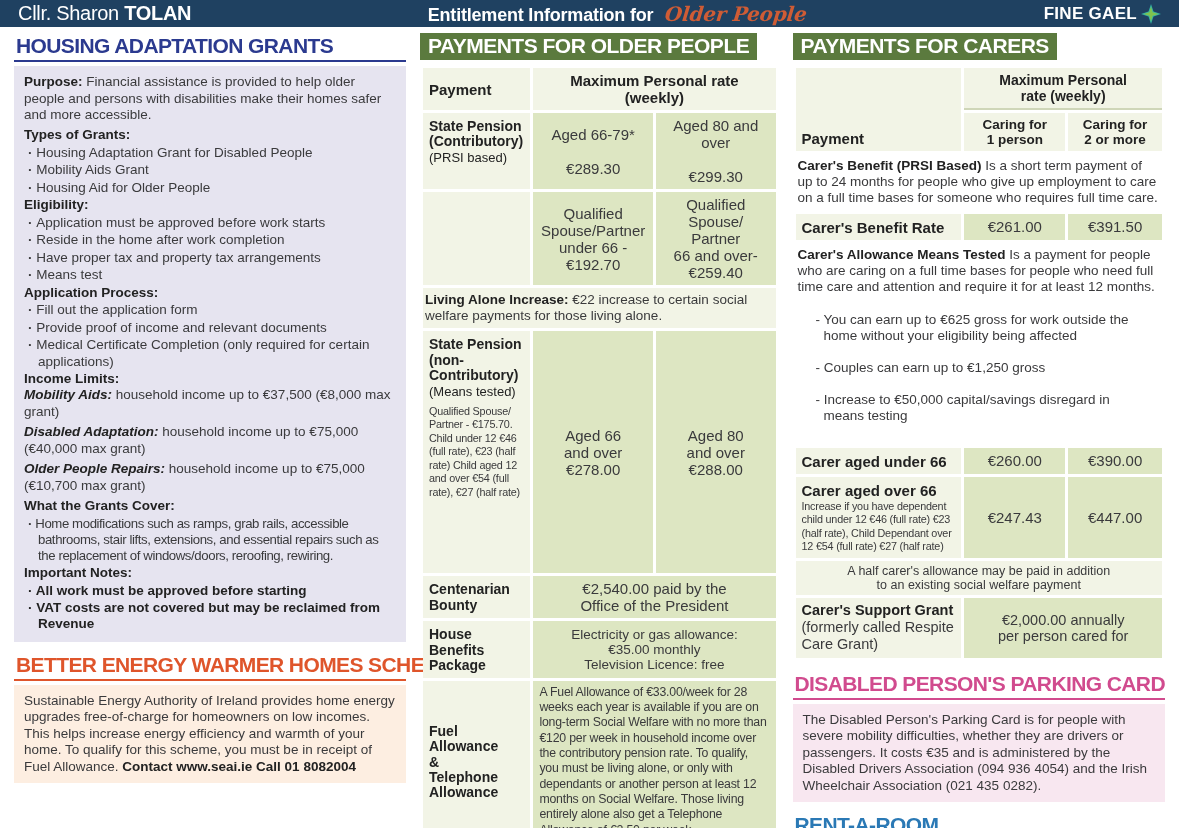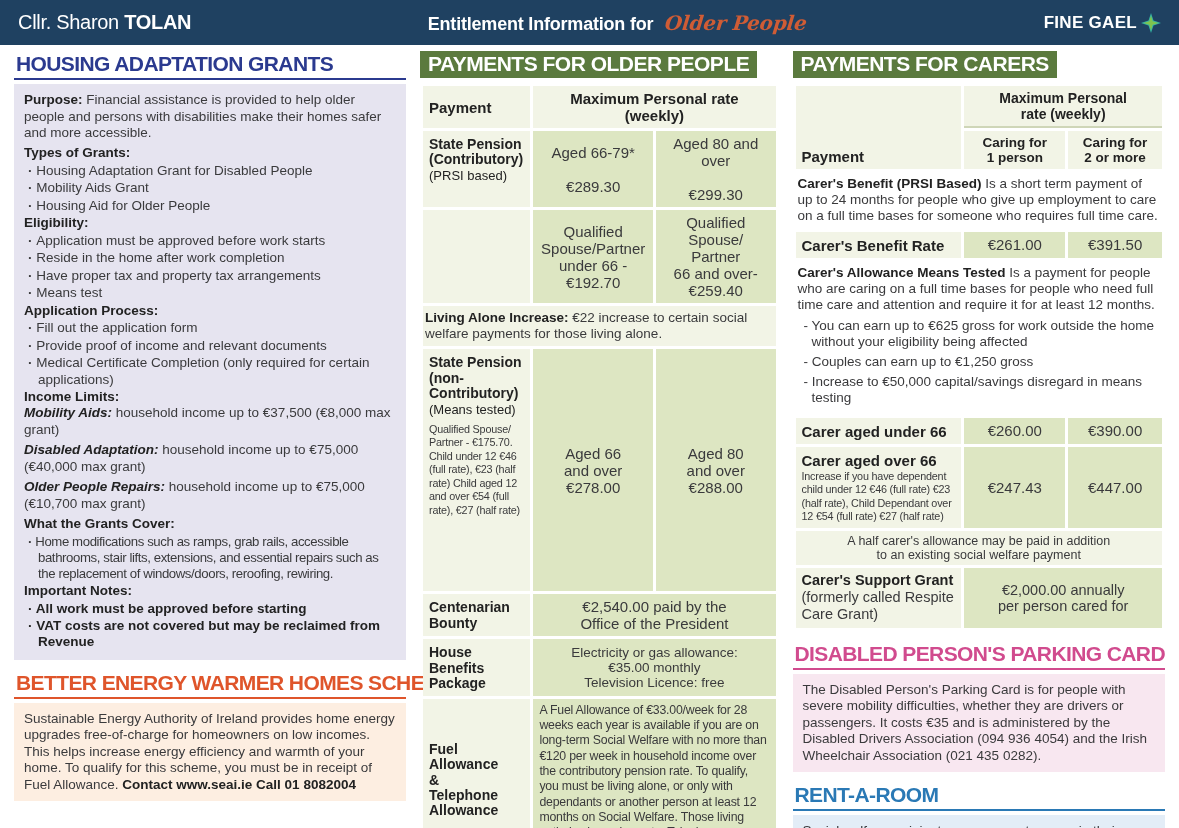--- a/index.html
+++ b/index.html
@@ -5,21 +5,21 @@
   * { box-sizing: border-box; }
   html,body { margin:0; padding:0; }
   body {
     width:1179px; height:828px; overflow:hidden;
     background:#ffffff;
     font-family:"Liberation Sans", sans-serif;
     color:#3a3a3c;
   }
   
   .topbar{
-    height:45px; background:#1f4161; color:#fff;
+    height:27px; background:#1f4161; color:#fff;
     display:flex; align-items:center; justify-content:space-between;
     padding:0 18px;
   }
   .cllr{ font-size:20px; letter-spacing:-0.3px; }
   .cllr b{ font-weight:bold; }
   .center-title{ font-size:18px; font-weight:bold; letter-spacing:-0.2px; display:flex; align-items:baseline; gap:12px;}
   .script{
     font-family:"DejaVu Serif", serif; font-style:italic; font-weight:bold;
     color:#cf5c35; font-size:20px; transform:skewX(-6deg); display:inline-block;
   }
@@ -50,21 +50,21 @@
   .box-lavender{ background:#e6e4f0; }
   .box-peach   { background:#fdeee1; }
   .box-pink    { background:#f8e7f0; }
   .box-blue    { background:#e3edf7; }
   .lbl{ font-weight:bold; color:#222; }
   .lbl-it{ font-weight:bold; font-style:italic; color:#222; }
   p.blk{ margin:0 0 4px 0; }
   .bullet{ padding-left:14px; text-indent:-10px; margin:1px 0; }
   .bullet::before{ content:"·  "; font-weight:bold; }
   .bullet-bold{ font-weight:bold; color:#222; }
-  .dash{ padding-left:10px; text-indent:-8px; margin:4px; }
+  .dash{ padding-left:10px; text-indent:-8px; margin:16px; }
   .dash::before{ content:"- "; }
   .tight{ letter-spacing:-0.4px; font-size:13.2px; }
   
   table{ border-collapse:separate; border-spacing:3px; width:100%; }
   td{ vertical-align:middle; padding:4px 6px; }
   .cream{ background:#f2f4e6; }
   .green{ background:#dde6c2; }
   .cell-c{ text-align:center; }
   .pre{ white-space:pre-line; }
   .pay-name{ font-weight:bold; color:#222; font-size:14px; line-height:1.1; vertical-align:top; padding-top:6px;}

